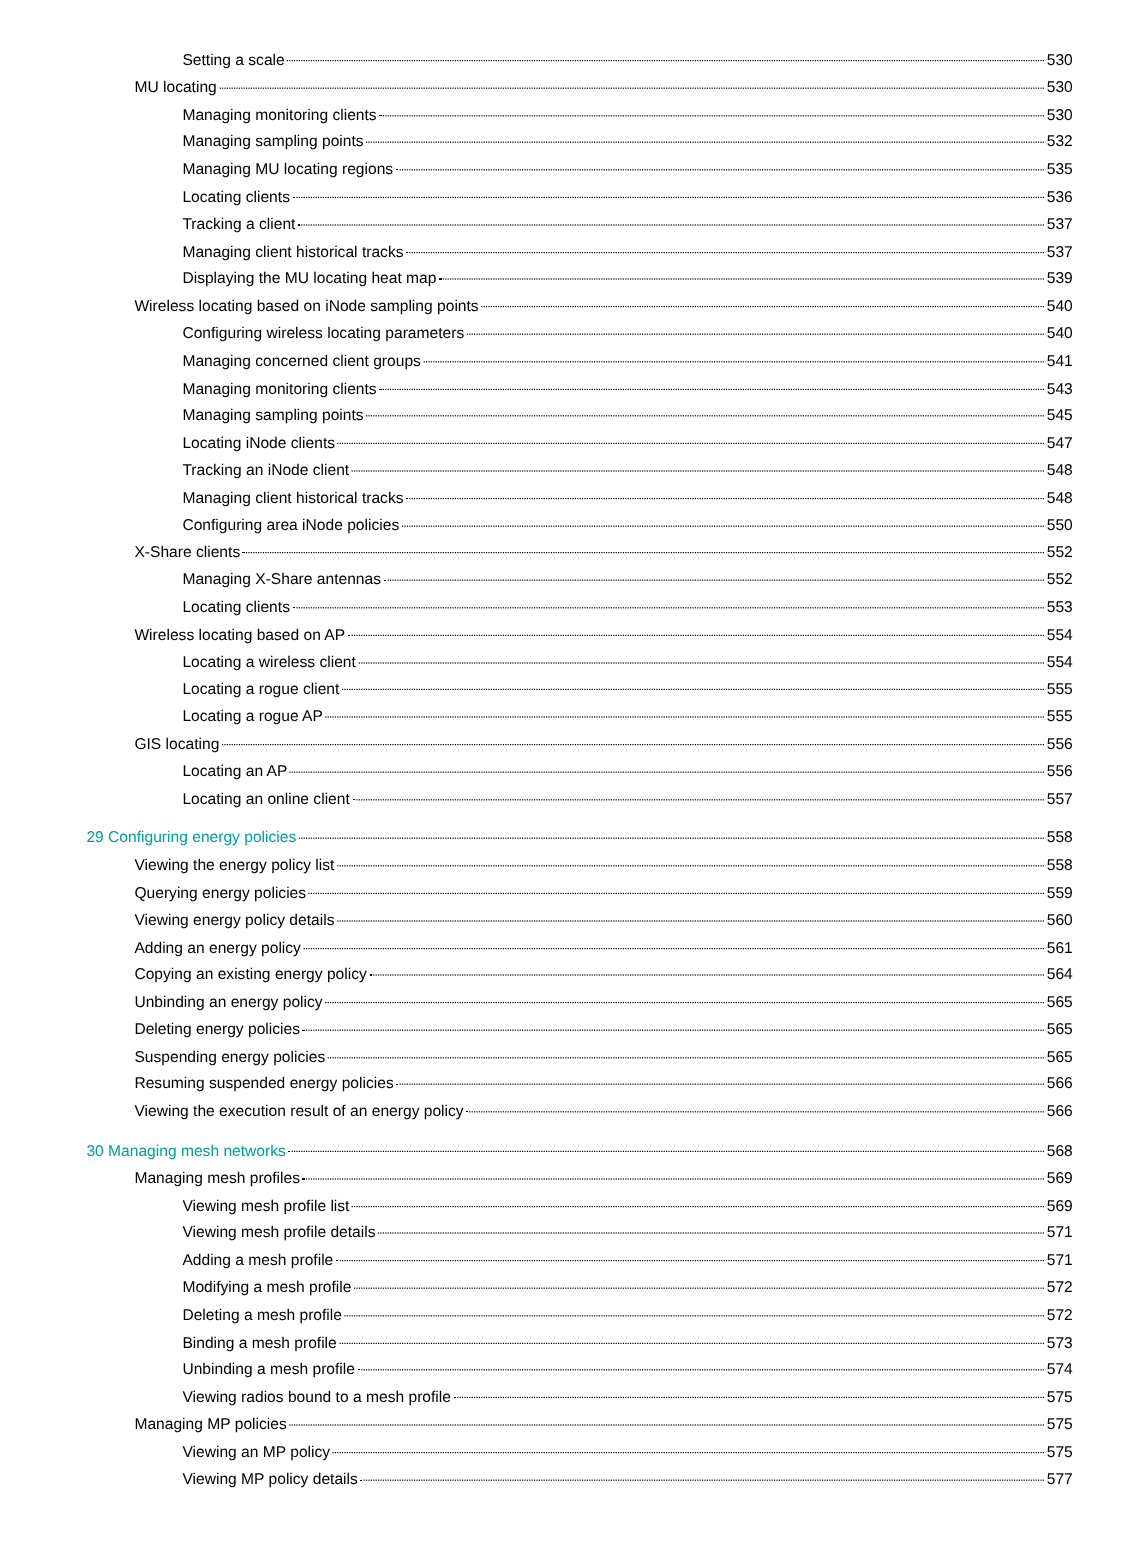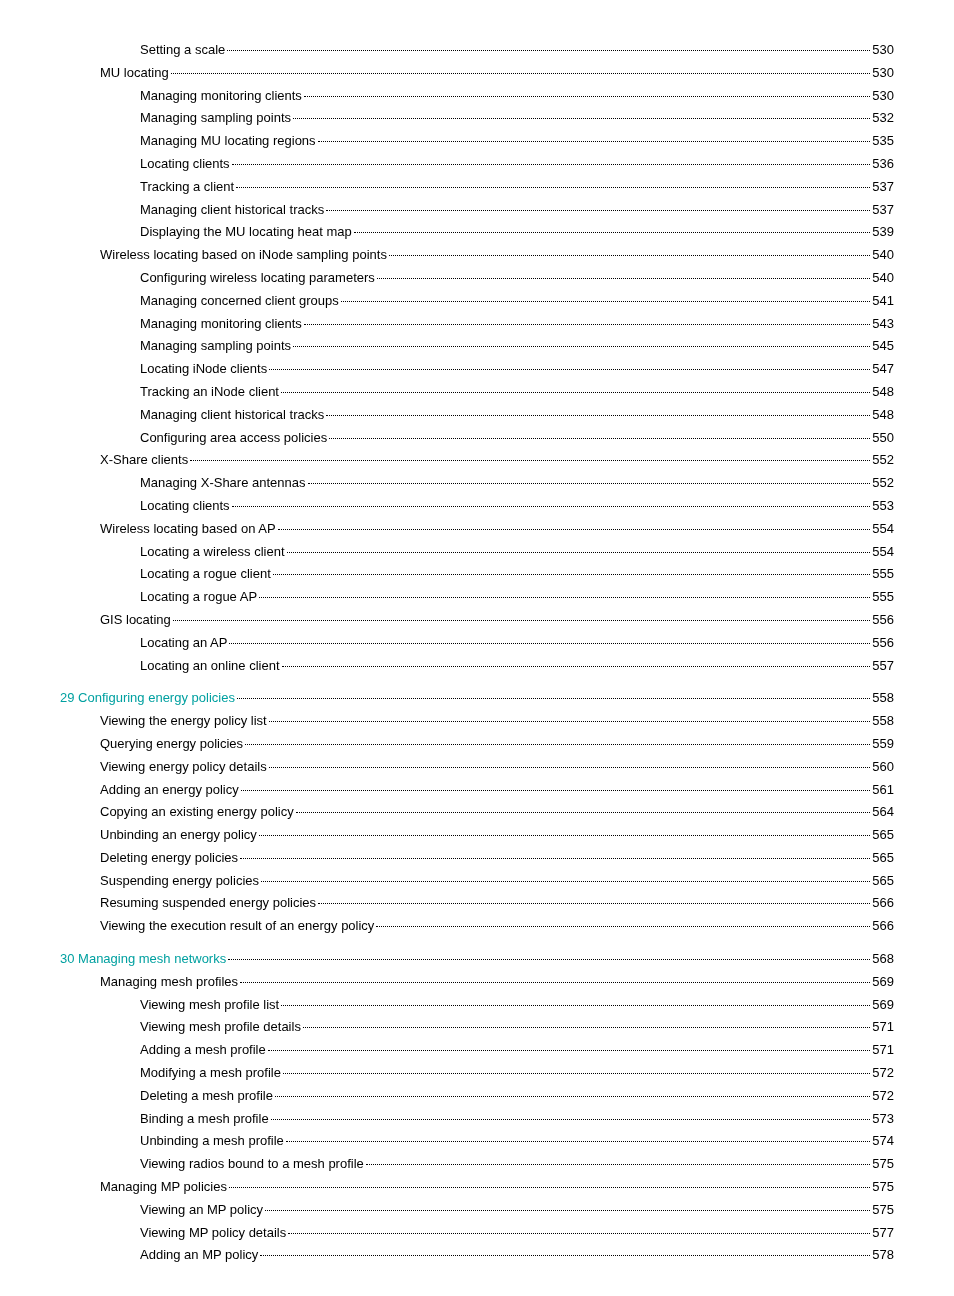--- a/index.html
+++ b/index.html
@@ -14,20 +14,21 @@
       color: #000000;
       width: 954px;
       min-height: 1296px;
       padding: 40px 60px 40px 60px;
     }
     .toc-entry {
       display: flex;
       align-items: baseline;
       margin-bottom: 2px;
       line-height: 1.6;
+      margin-left: 12px;
     }
     .toc-label {
       white-space: nowrap;
       flex-shrink: 0;
     }
     .toc-dots {
       flex: 1;
       border-bottom: 1px dotted #000;
       margin: 0 2px;
       height: 1em;
@@ -130,21 +131,21 @@
       <span class="toc-label">Tracking an iNode client</span>
       <div class="toc-dots"></div>
       <span class="toc-page">548</span>
     </div>
     <div class="toc-entry indent-2">
       <span class="toc-label">Managing client historical tracks</span>
       <div class="toc-dots"></div>
       <span class="toc-page">548</span>
     </div>
     <div class="toc-entry indent-2">
-      <span class="toc-label">Configuring area access policies</span>
+      <span class="toc-label">Configuring area iNode policies</span>
       <div class="toc-dots"></div>
       <span class="toc-page">550</span>
     </div>
     <div class="toc-entry indent-1">
       <span class="toc-label">X-Share clients</span>
       <div class="toc-dots"></div>
       <span class="toc-page">552</span>
     </div>
     <div class="toc-entry indent-2">
       <span class="toc-label">Managing X-Share antennas</span>
@@ -303,19 +304,14 @@
     </div>
     <div class="toc-entry indent-2">
       <span class="toc-label">Viewing an MP policy</span>
       <div class="toc-dots"></div>
       <span class="toc-page">575</span>
     </div>
     <div class="toc-entry indent-2">
       <span class="toc-label">Viewing MP policy details</span>
       <div class="toc-dots"></div>
       <span class="toc-page">577</span>
-    </div>
-    <div class="toc-entry indent-2">
-      <span class="toc-label">Adding an MP policy</span>
-      <div class="toc-dots"></div>
-      <span class="toc-page">578</span>
     </div>
   </div>
 
 </body></html>

